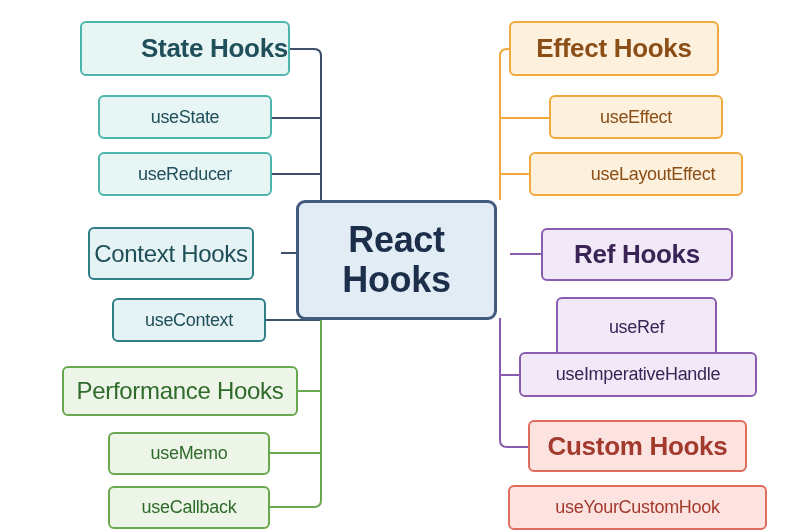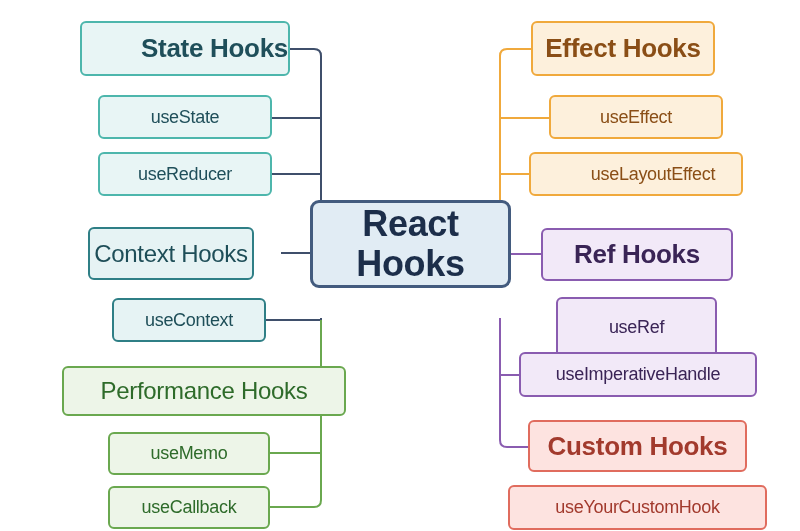--- a/index.html
+++ b/index.html
@@ -64,36 +64,36 @@
   <span>useReducer</span>
 </div>
 
 <div class="node small-cat teal-dark" style="left:88px; top:227px; width:166px; height:53px; font-weight:normal; color:#1e4e58;">
   <span>Context Hooks</span>
 </div>
 <div class="node item teal-dark" style="left:112px; top:298px; width:154px; height:44px;">
   <span>useContext</span>
 </div>
 
-<div class="node small-cat green" style="left:62px; top:366px; width:284px; height:50px; font-weight:normal;">
+<div class="node small-cat green" style="left:62px; top:366px; width:236px; height:50px; font-weight:normal;">
   <span>Performance Hooks</span>
 </div>
 <div class="node item green" style="left:108px; top:432px; width:162px; height:43px;">
   <span>useMemo</span>
 </div>
 <div class="node item green" style="left:108px; top:486px; width:162px; height:43px;">
   <span>useCallback</span>
 </div>
 
-<div class="node center" style="left:310px; top:200px; width:201px; height:88px;">
+<div class="node center" style="left:296px; top:200px; width:201px; height:120px;">
   <span>React</span>
   <span>Hooks</span>
 </div>
 
-<div class="node cat orange" style="left:531px; top:21px; width:184px; height:55px;">
+<div class="node cat orange" style="left:509px; top:21px; width:210px; height:55px;">
   <span>Effect Hooks</span>
 </div>
 <div class="node item orange" style="left:549px; top:95px; width:174px; height:44px;">
   <span>useEffect</span>
 </div>
 <div class="node item orange" style="left:529px; top:152px; width:214px; height:44px;padding-left:34px;">
   <span>useLayoutEffect</span>
 </div>
 
 <div class="node cat purple" style="left:541px; top:228px; width:192px; height:53px;">

